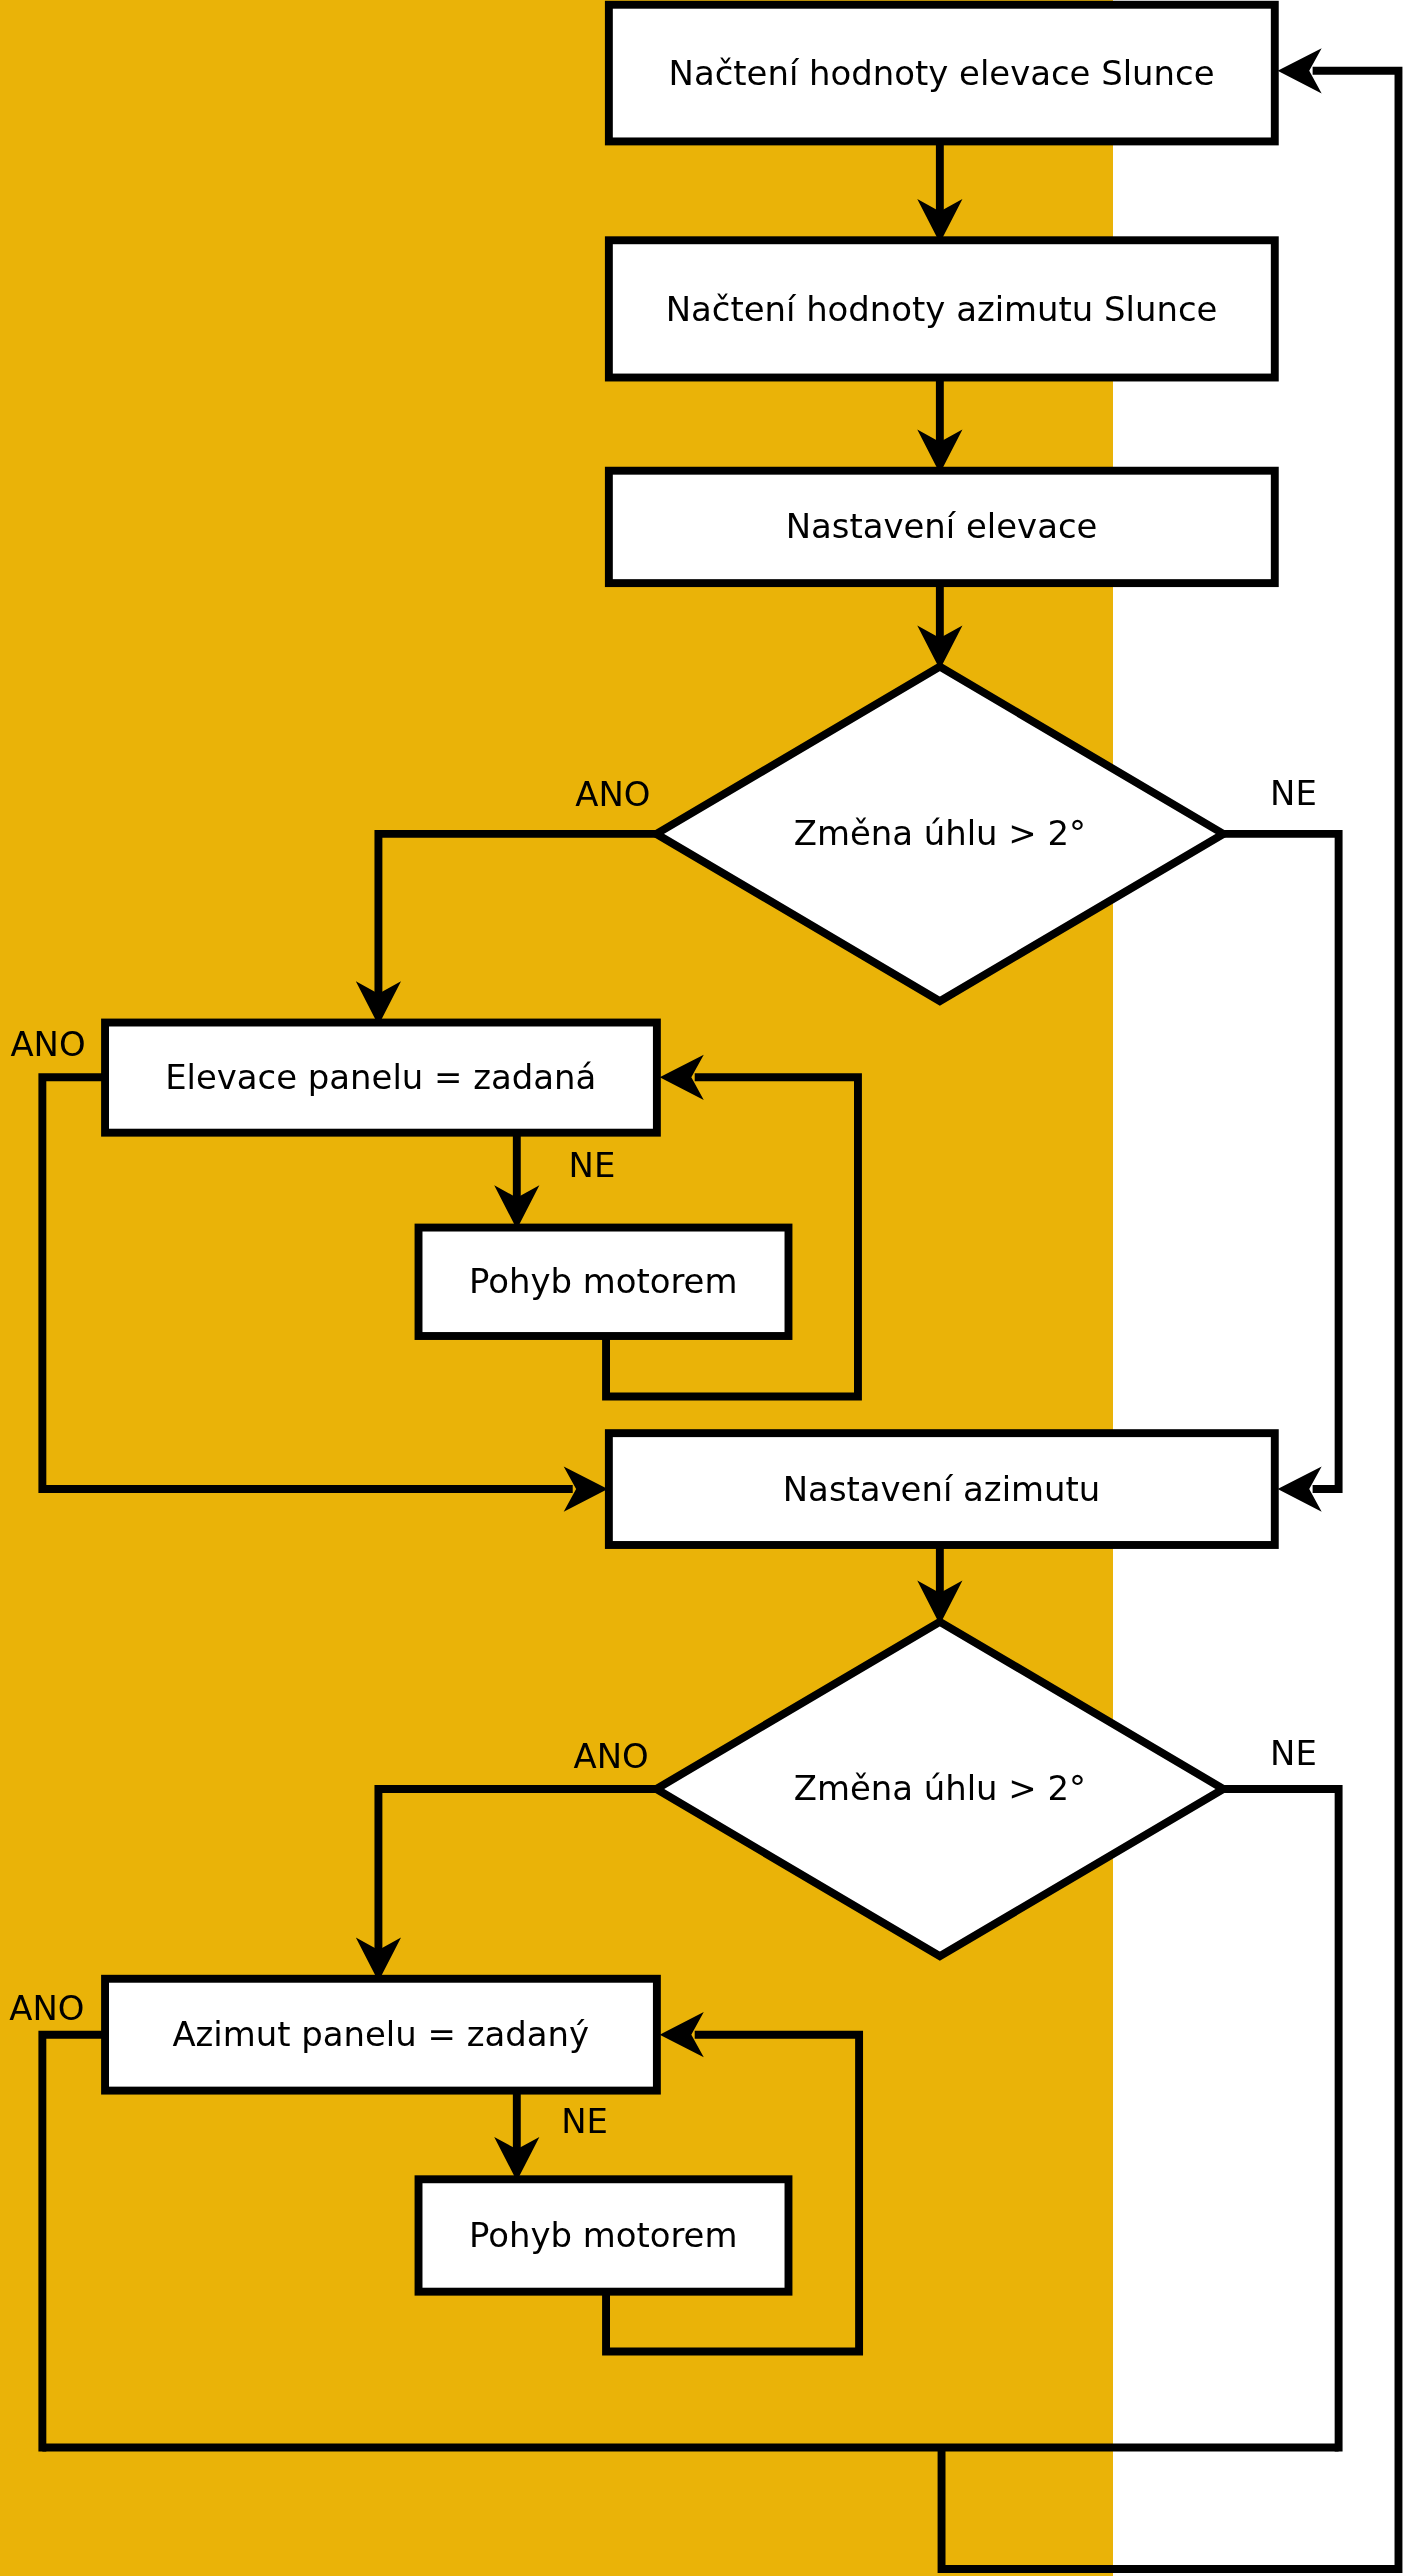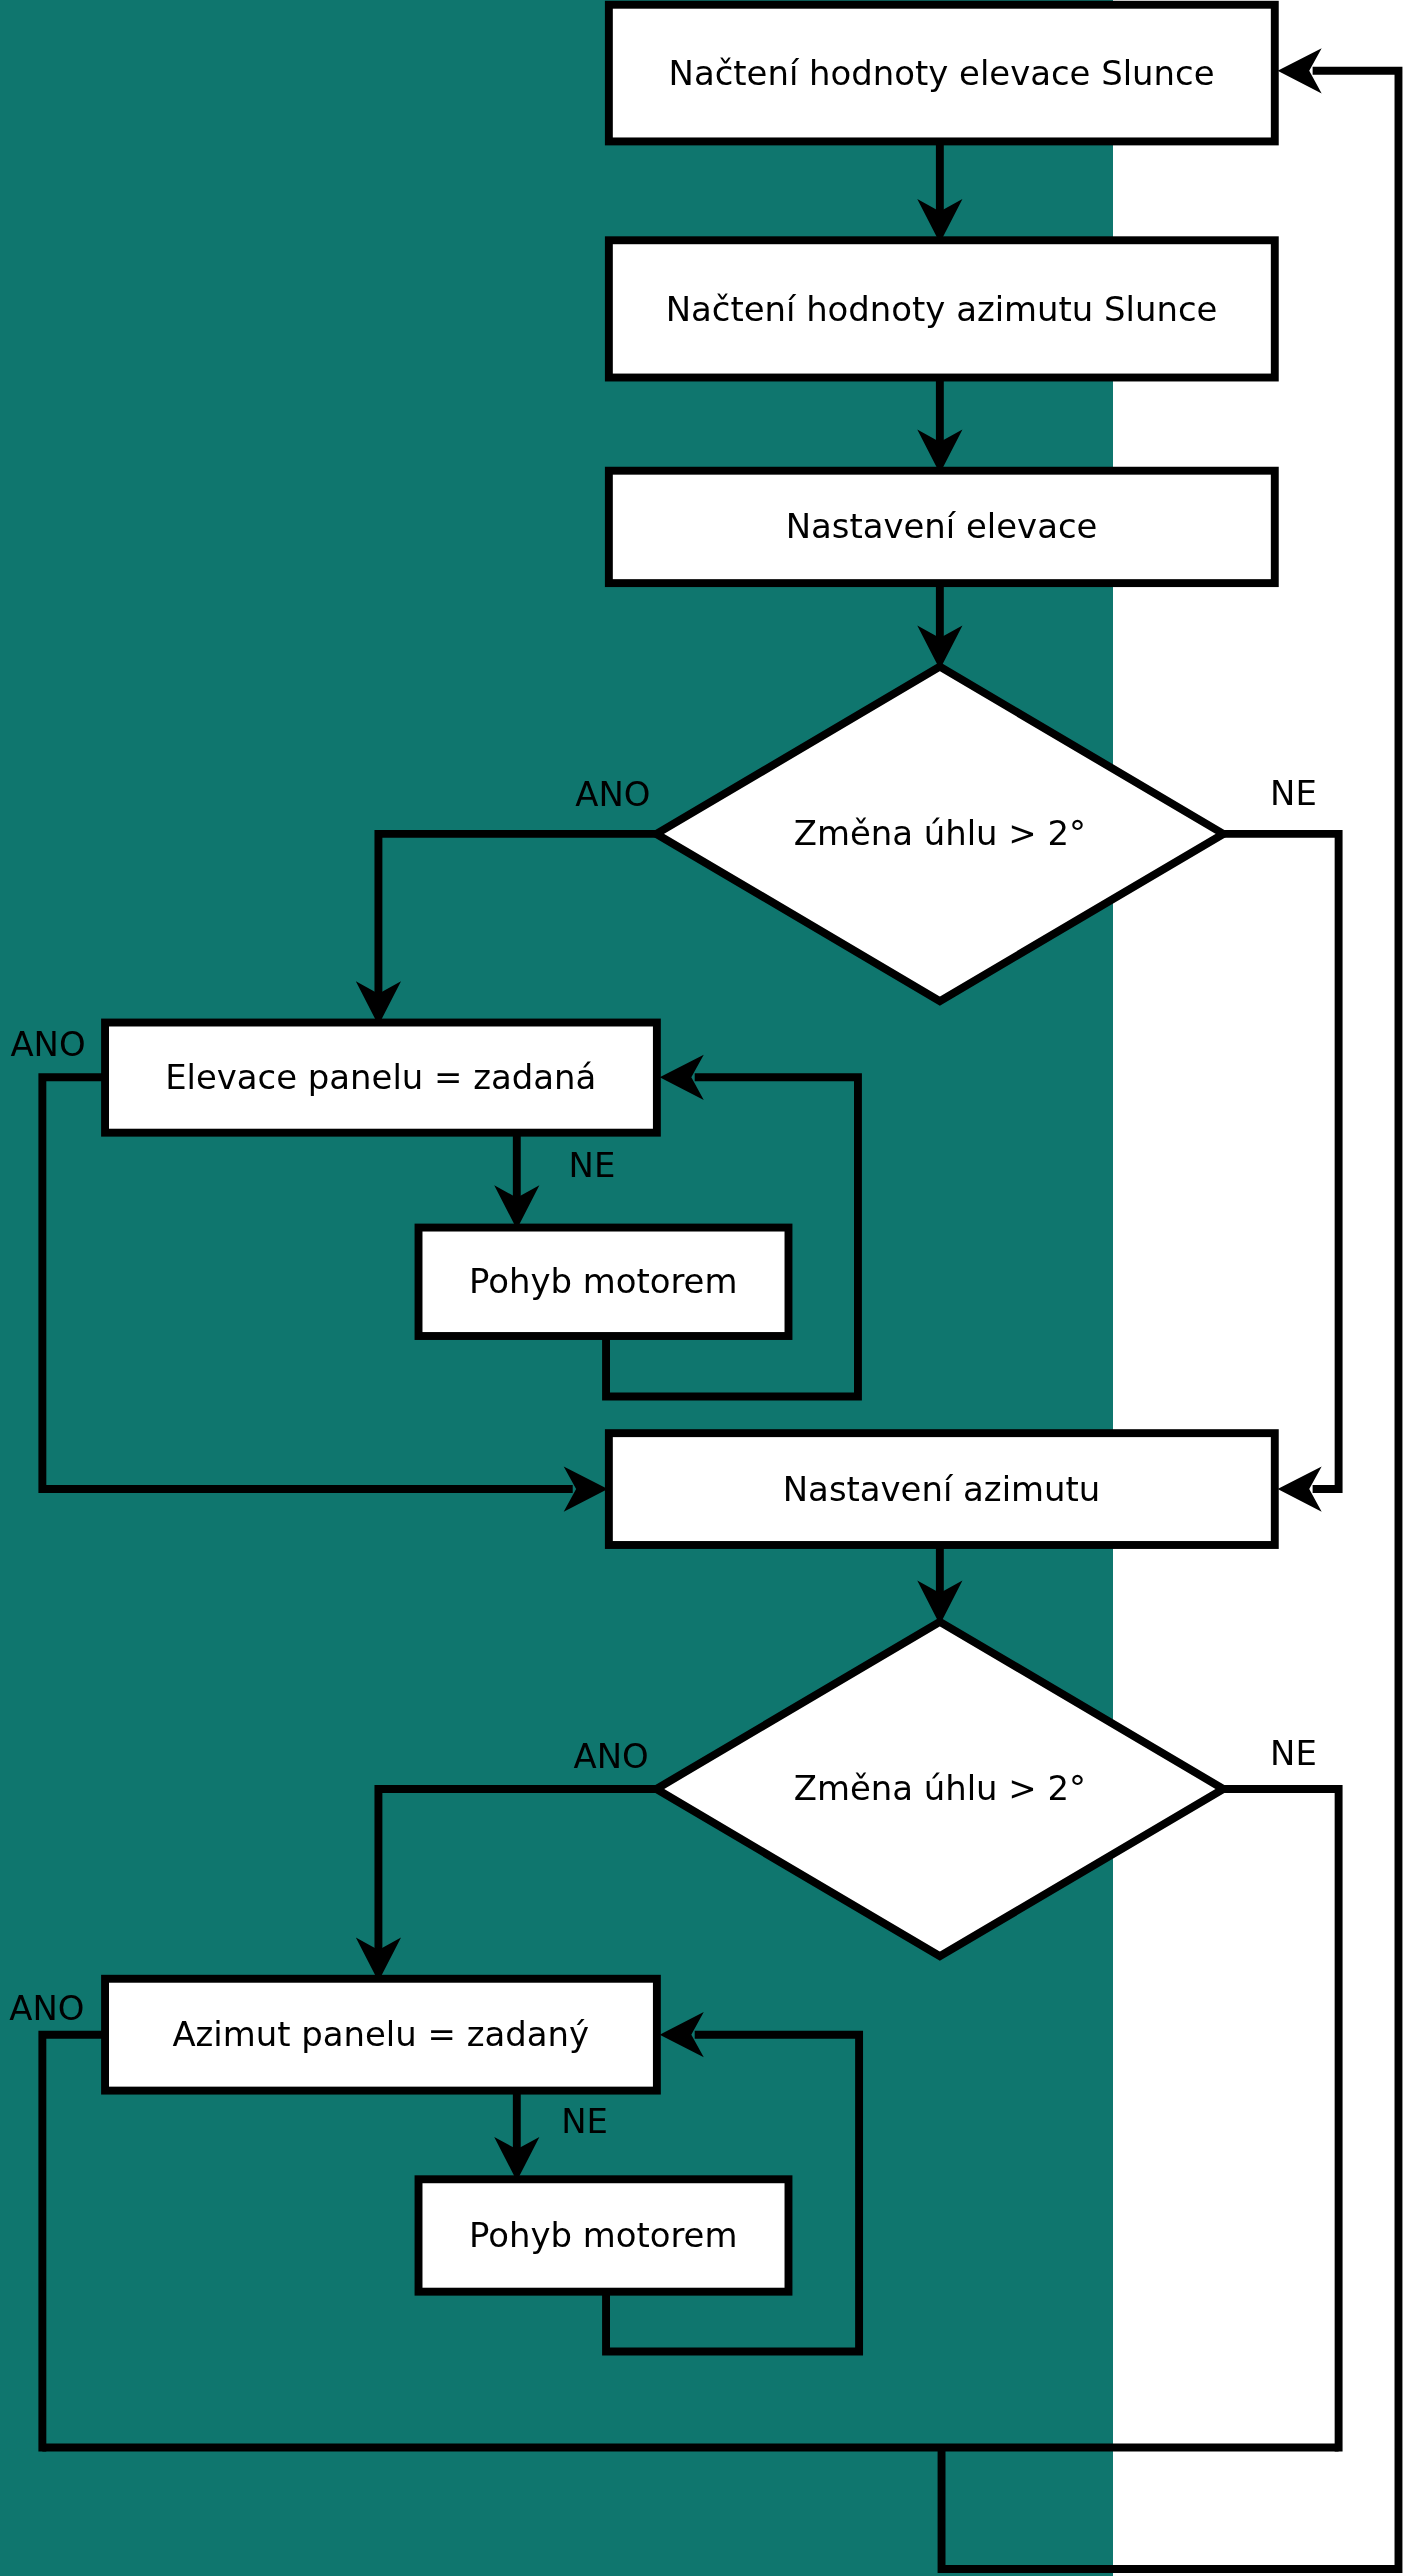--- a/index.html
+++ b/index.html
@@ -4,21 +4,21 @@
 <style>
   html, body {
     margin: 0;
     padding: 0;
     background: #ffffff;
   }
   .canvas {
     position: relative;
     width: 1113px;
     height: 2576px;
-    background: #0f766e;
+    background: #eab308;
   }
   svg { display: block; width: 1403px; height: 2576px; }
   .box {
     fill: #ffffff;
     stroke: #000000;
     stroke-width: 14;
   }
   .diamond {
     fill: #ffffff;
     stroke: #000000;

